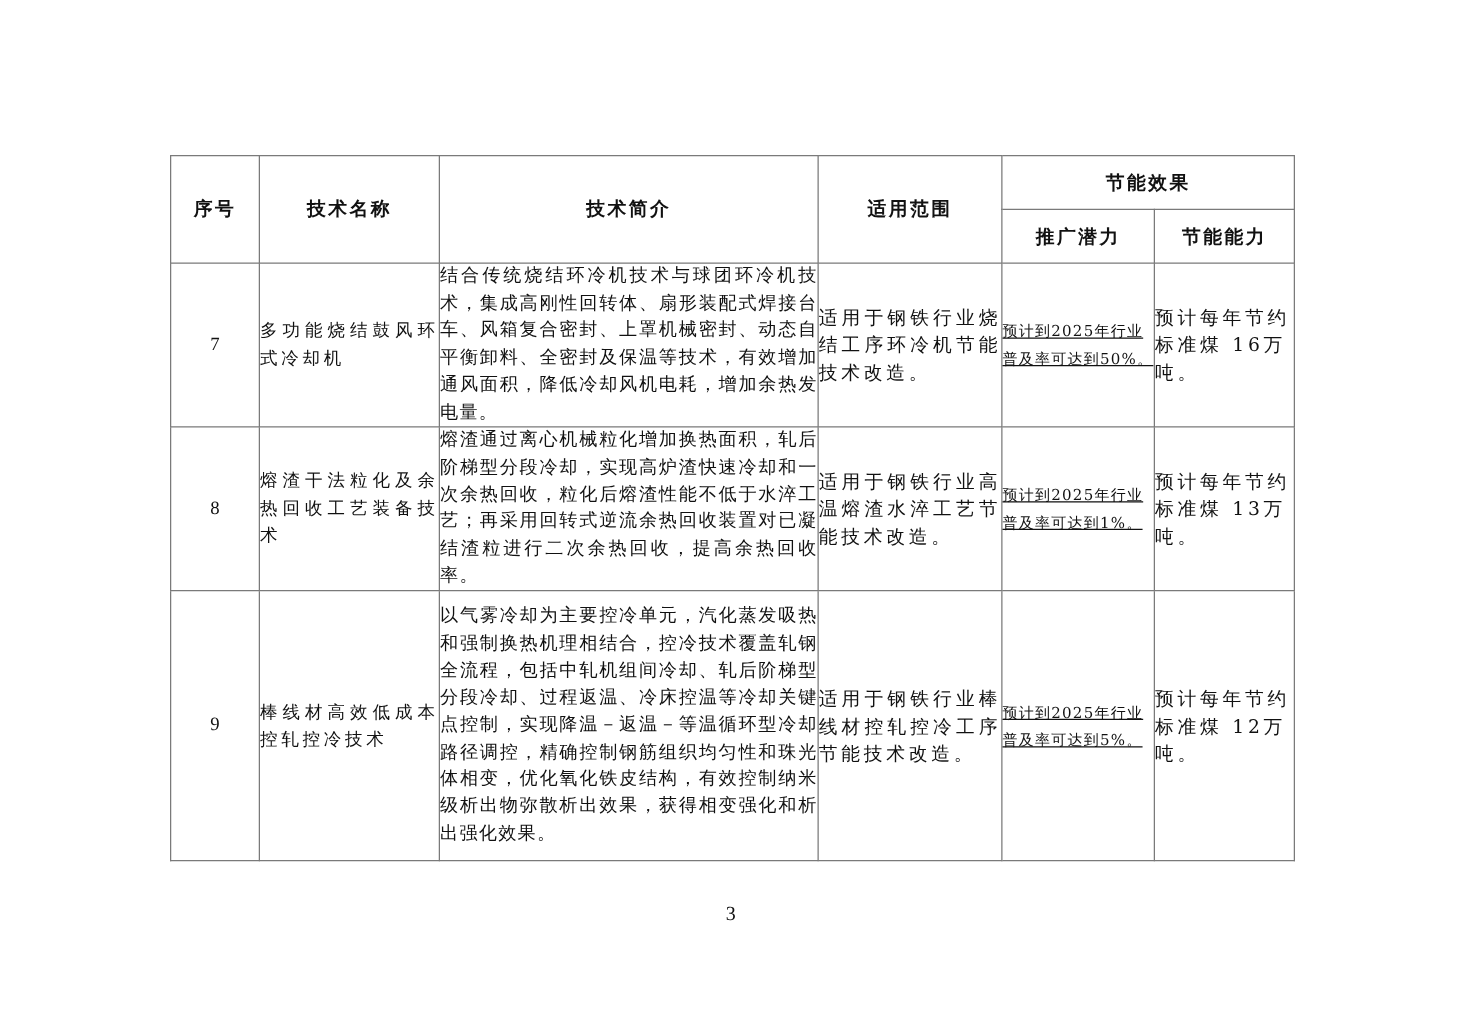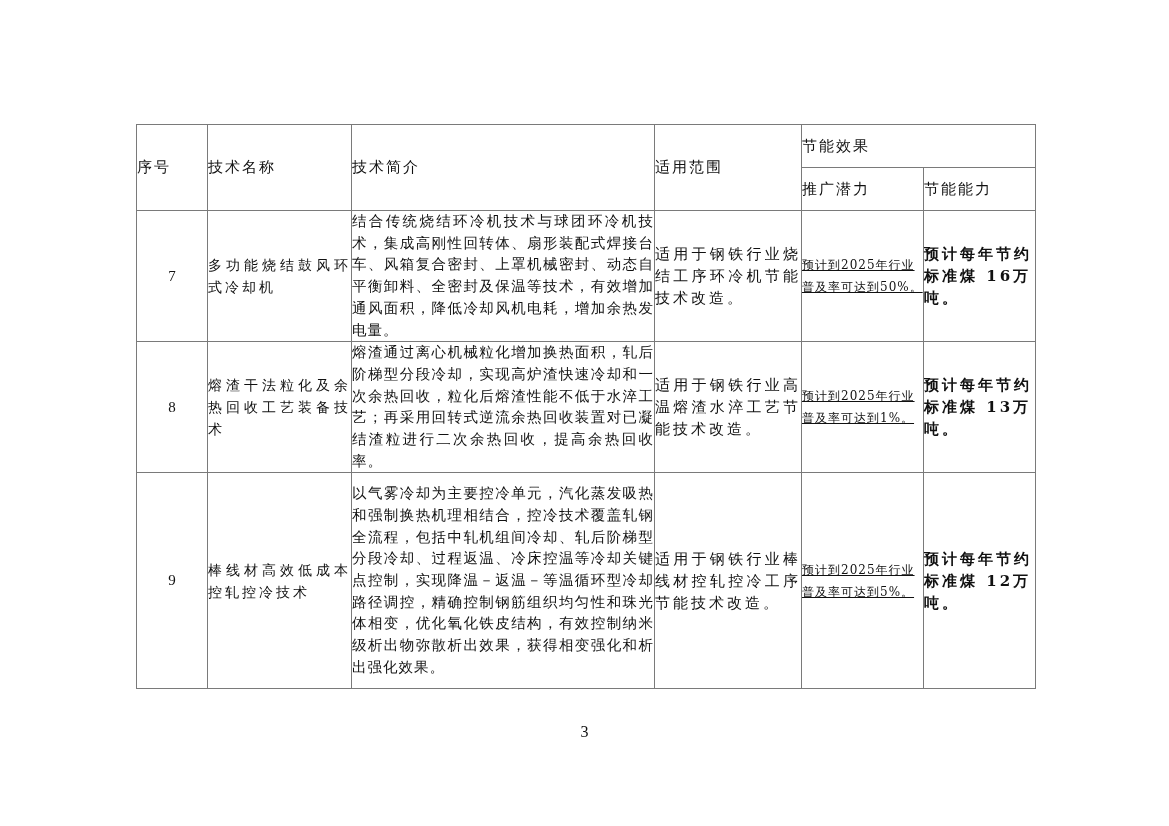--- a/index.html
+++ b/index.html
@@ -9,33 +9,33 @@
   table.tech {
     position: absolute; left: 136px; top: 124px;
     border-collapse: collapse; table-layout: fixed;
     width: 899px;
   }
   table.tech td, table.tech th {
     border: 1px solid #7a7a7a; padding: 0; vertical-align: middle;
   }
   table.tech th {
     font-family: "DejaVu Sans", "Liberation Sans", sans-serif;
-    font-weight: normal; font-size: 15px; text-align: left; letter-spacing: 2px;
+    font-weight: bold; font-size: 15px; text-align: center; letter-spacing: 2px;
   }
   .h-top { height: 43px; }
   .h-sub { height: 43px; }
   .r7 { height: 130px; }
   .r8 { height: 129px; }
   .r9 { height: 216px; }
   td.num { text-align: center; font-family: "Liberation Serif", "DejaVu Serif", serif; font-size: 15px; }
   td.name { padding: 0 8px 0 9px; font-size: 14px; line-height: 22px; letter-spacing: 3px; text-align: justify; }
   td.desc { padding: 0 6px 0 8px; font-size: 14.5px; line-height: 21.7px; letter-spacing: 1px; text-align: justify; vertical-align: top; margin-top: 48px; }
   td.scope { padding: 0 6px 0 8px; font-size: 15px; line-height: 22px; letter-spacing: 3px; text-align: justify; margin-left: 19px; }
   td.pot { padding: 0 6px 0 9px; font-size: 12px; line-height: 22px; letter-spacing: 1px; text-decoration: underline; }
-  td.cap { padding: 0 6px 0 9px; font-size: 15px; line-height: 22px; letter-spacing: 3px; font-weight: bold; }
+  td.cap { padding: 0 6px 0 9px; font-size: 15px; line-height: 22px; letter-spacing: 3px; }
   .pageno {
     position: absolute; top: 723px; left: 0; width: 1169px; text-align: center;
     font-family: "Liberation Serif", "DejaVu Serif", serif; font-size: 16px;
   }
 </style>
 </head>
 <body>
 
 <div class="page">
   <table class="tech">

